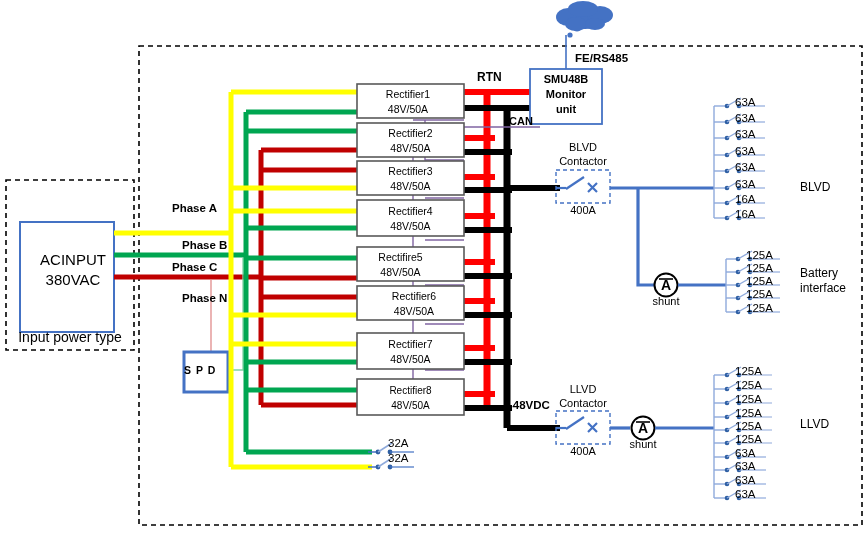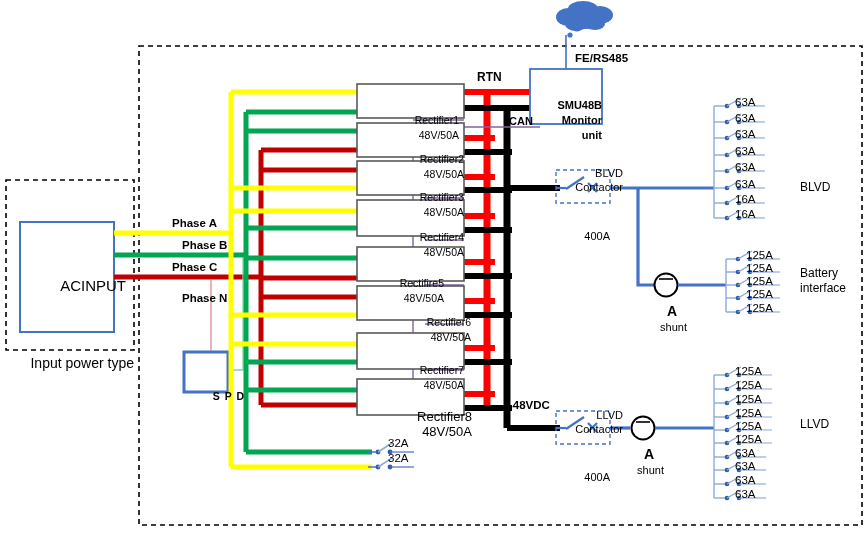--- a/index.html
+++ b/index.html
@@ -1,21 +1,21 @@
 <!DOCTYPE html>
 <html><head>
 <meta charset="utf-8">
 <style>
   html,body{margin:0;padding:0;background:#fff;}
   body{width:865px;height:533px;font-family:"Liberation Sans",sans-serif;}
   #stage{position:relative;width:865px;height:533px;overflow:hidden;}
   svg{position:absolute;left:0;top:0;}
   .lbl{position:absolute;font-family:"Liberation Sans",sans-serif;color:#000;white-space:nowrap;}
   .b{font-weight:bold;}
-  .ctr{text-align:right;margin-top:26px;}
+  .ctr{text-align:center;}
 </style>
 </head>
 <body>
 
 <div id="stage">
 
 <svg width="865" height="533">
   <defs></defs>
 
   <rect x="139" y="46" width="723" height="479" fill="none" stroke="#000" stroke-width="1.6" stroke-dasharray="5,4"></rect>
@@ -340,25 +340,26 @@
           <circle cx="727" cy="498" r="2.3" fill="#2E5FA3"></circle>
           <circle cx="739" cy="498" r="2.3" fill="#2E5FA3"></circle>
           <line x1="727" y1="498" x2="741" y2="490" stroke="#8FAADC" stroke-width="1.4"></line>
           <line x1="739" y1="498" x2="766" y2="498" stroke="#8FAADC" stroke-width="1.2"></line>
         </g>
   </g>
 </svg>
 
 <div class="lbl ctr" style="left:20px;top:250px;width:106px;font-size:15px;line-height:20px;">
   <div>ACINPUT</div>
+  <div>380VAC</div>
 </div>
 <div class="lbl ctr" style="left:6px;top:329px;width:128px;font-size:14px;">Input power type</div>
-<div class="lbl ctr b" style="left:201px;top:364px;width:44px;font-size:10.5px;letter-spacing:1px;">S P D</div>
-
-<div class="lbl b" style="left:172px;top:217px;font-size:11.5px;">Phase A</div>
+<div class="lbl ctr b" style="left:184px;top:364px;width:28px;font-size:10.5px;letter-spacing:1px;">S P D</div>
+
+<div class="lbl b" style="left:172px;top:202px;font-size:11.5px;">Phase A</div>
 <div class="lbl b" style="left:172px;top:239px;font-size:11.5px;margin-left:10px;">Phase B</div>
 <div class="lbl b" style="left:172px;top:261px;font-size:11.5px;">Phase C</div>
 <div class="lbl b" style="left:172px;top:292px;font-size:11.5px;margin-left:10px;">Phase N</div>
 
 <div class="lbl ctr" style="left:357px;top:87px;width:102px;font-size:10.5px;line-height:15px;">
   <div>Rectifier1</div>
       <div>48V/50A</div>
     </div>
 <div class="lbl ctr" style="left:357px;top:126px;width:107px;font-size:10.5px;line-height:15px;">
   <div>Rectifier2</div>
@@ -377,21 +378,21 @@
       <div>48V/50A</div>
     </div>
 <div class="lbl ctr" style="left:357px;top:289px;width:114px;font-size:10.5px;line-height:15px;">
   <div>Rectifier6</div>
       <div>48V/50A</div>
     </div>
 <div class="lbl ctr" style="left:357px;top:337px;width:107px;font-size:10.5px;line-height:15px;">
   <div>Rectifier7</div>
       <div>48V/50A</div>
     </div>
-<div class="lbl ctr" style="left:357px;top:383px;width:107px;font-size:13px;line-height:15px;padding-left:8px;">
+<div class="lbl ctr" style="left:357px;top:383px;width:107px;font-size:10px;line-height:15px;">
   <div>Rectifier8</div>
       <div>48V/50A</div>
     </div>
 
 <div class="lbl b" style="left:477px;top:70px;font-size:12px;">RTN</div>
 <div class="lbl b" style="left:509px;top:399px;font-size:11.5px;">-48VDC</div>
 <div class="lbl b" style="left:509px;top:115px;font-size:11px;">CAN</div>
 
 <div class="lbl ctr b" style="left:530px;top:72px;width:72px;font-size:11px;line-height:15px;">
   <div>SMU48B</div>

